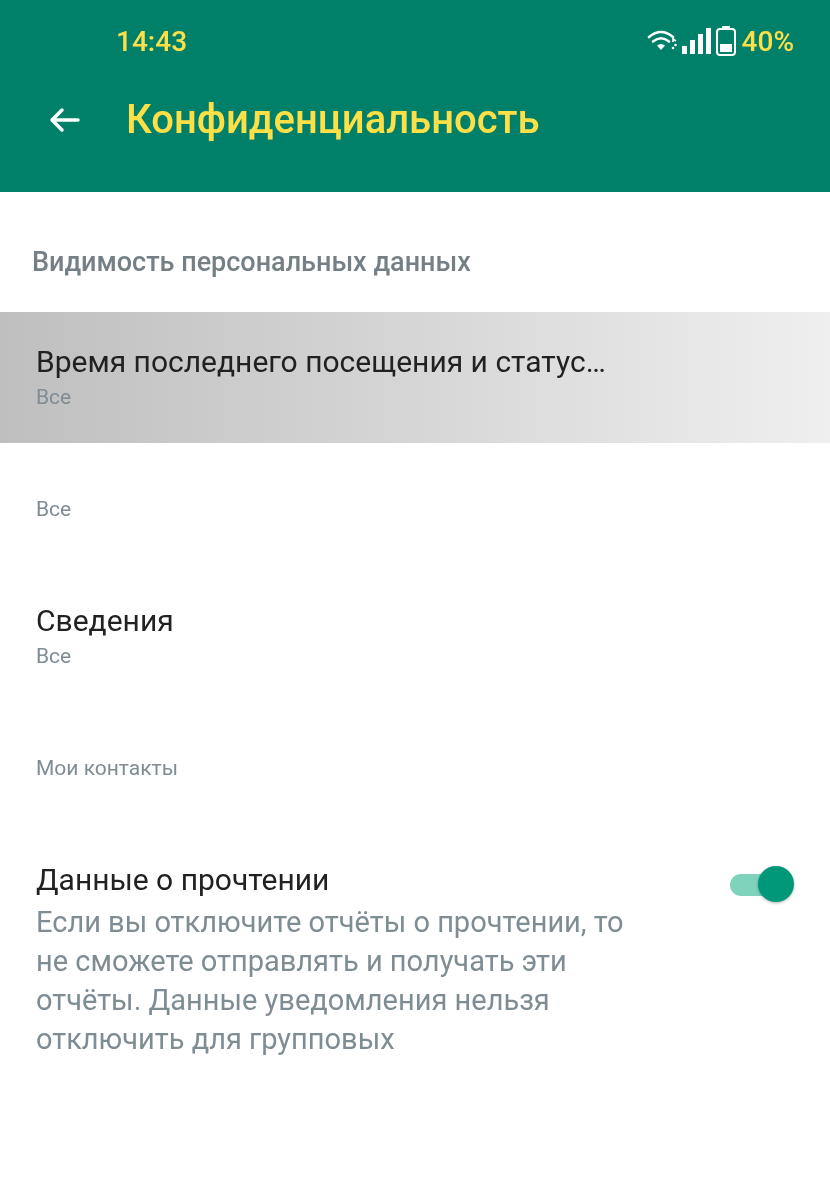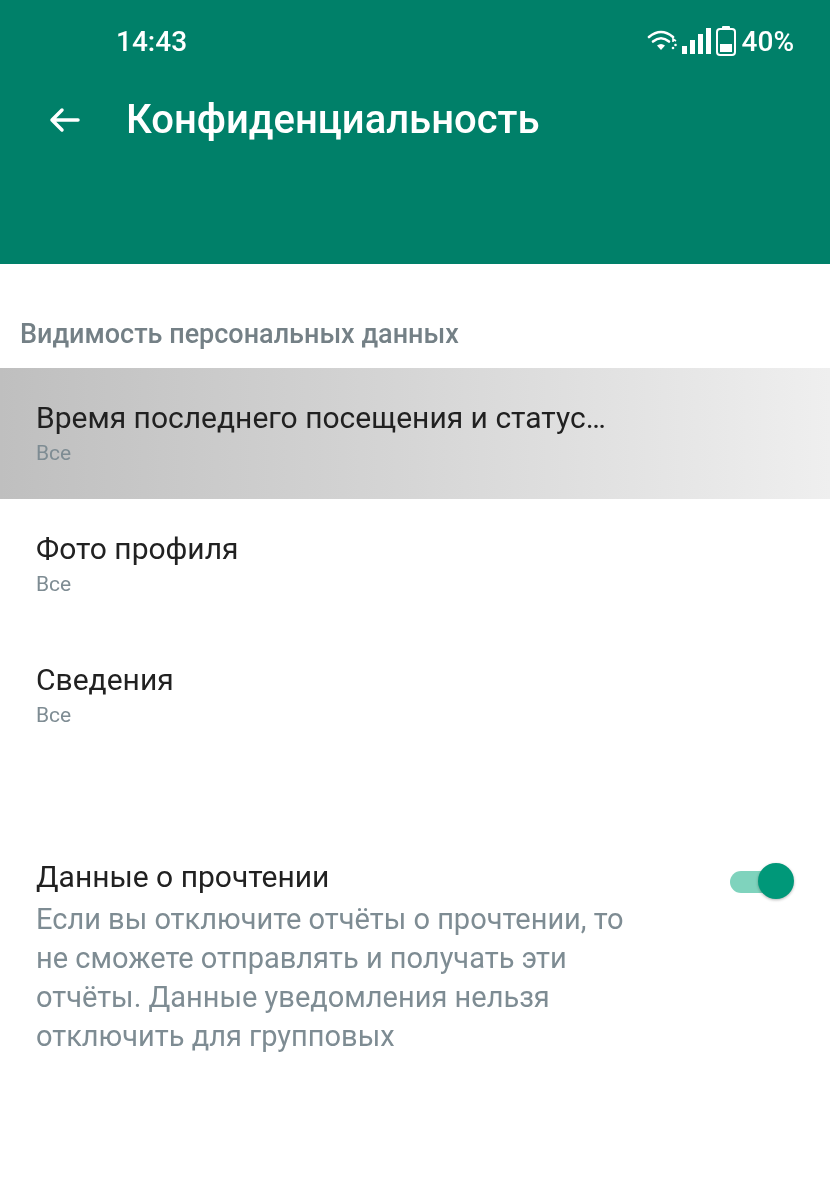--- a/index.html
+++ b/index.html
@@ -5,22 +5,22 @@
   * { margin: 0; padding: 0; box-sizing: border-box; }
   html, body {
     width: 830px;
     height: 1200px;
     font-family: -apple-system, BlinkMacSystemFont, "Segoe UI", Roboto, Arial, sans-serif;
     background: #ffffff;
     overflow: hidden;
   }
   .header {
     background: #008069;
-    color: #ffffff;
-    height: 264px;
+    color: #fde047;
+    height: 192px;
     padding: 0;
   }
   .status-bar {
     display: flex;
     justify-content: space-between;
     align-items: center;
     padding: 20px 36px 10px 36px;
     height: 72px;
   }
   .status-time {
@@ -57,25 +57,26 @@
     font-size: 40px;
     font-weight: 500;
   }
   .content {
     background: #ffffff;
   }
   .section-header {
     color: #748086;
     font-size: 27px;
     font-weight: 500;
-    padding: 54px 36px 18px 20px;
+    padding: 54px 36px 18px 32px;
   }
   .setting-item {
     padding: 32px 36px 34px 36px;
     position: relative;
+    margin-top: 16px;
   }
   .setting-item.highlighted {
     background: linear-gradient(to right, #bfbfbf 0%, #d6d6d6 50%, #efefef 100%);
   }
   .setting-title {
     color: #212121;
     font-size: 30px;
     font-weight: 400;
     white-space: nowrap;
     overflow: hidden;
@@ -176,30 +177,30 @@
 
 <div class="content">
   <div class="section-header">Видимость персональных данных</div>
 
   <div class="setting-item highlighted">
     <div class="setting-title">Время последнего посещения и статус…</div>
     <div class="setting-value">Все</div>
   </div>
 
   <div class="setting-item">
-    <div class="setting-title">Фото профиля</div>
     <div class="setting-value">Все</div>
   </div>
 
   <div class="setting-item">
     <div class="setting-title">Сведения</div>
     <div class="setting-value">Все</div>
   </div>
 
   <div class="setting-item">
+    <div class="setting-value">Мои контакты</div>
   </div>
 
   <div class="setting-item">
     <div class="toggle-row">
       <div class="text-col">
         <div class="setting-title">Данные о прочтении</div>
         <div class="setting-desc">Если вы отключите отчёты о прочтении, то не сможете отправлять и получать эти отчёты. Данные уведомления нельзя отключить для групповых</div>
       </div>
       <div class="switch">
         <div class="switch-track"></div>

